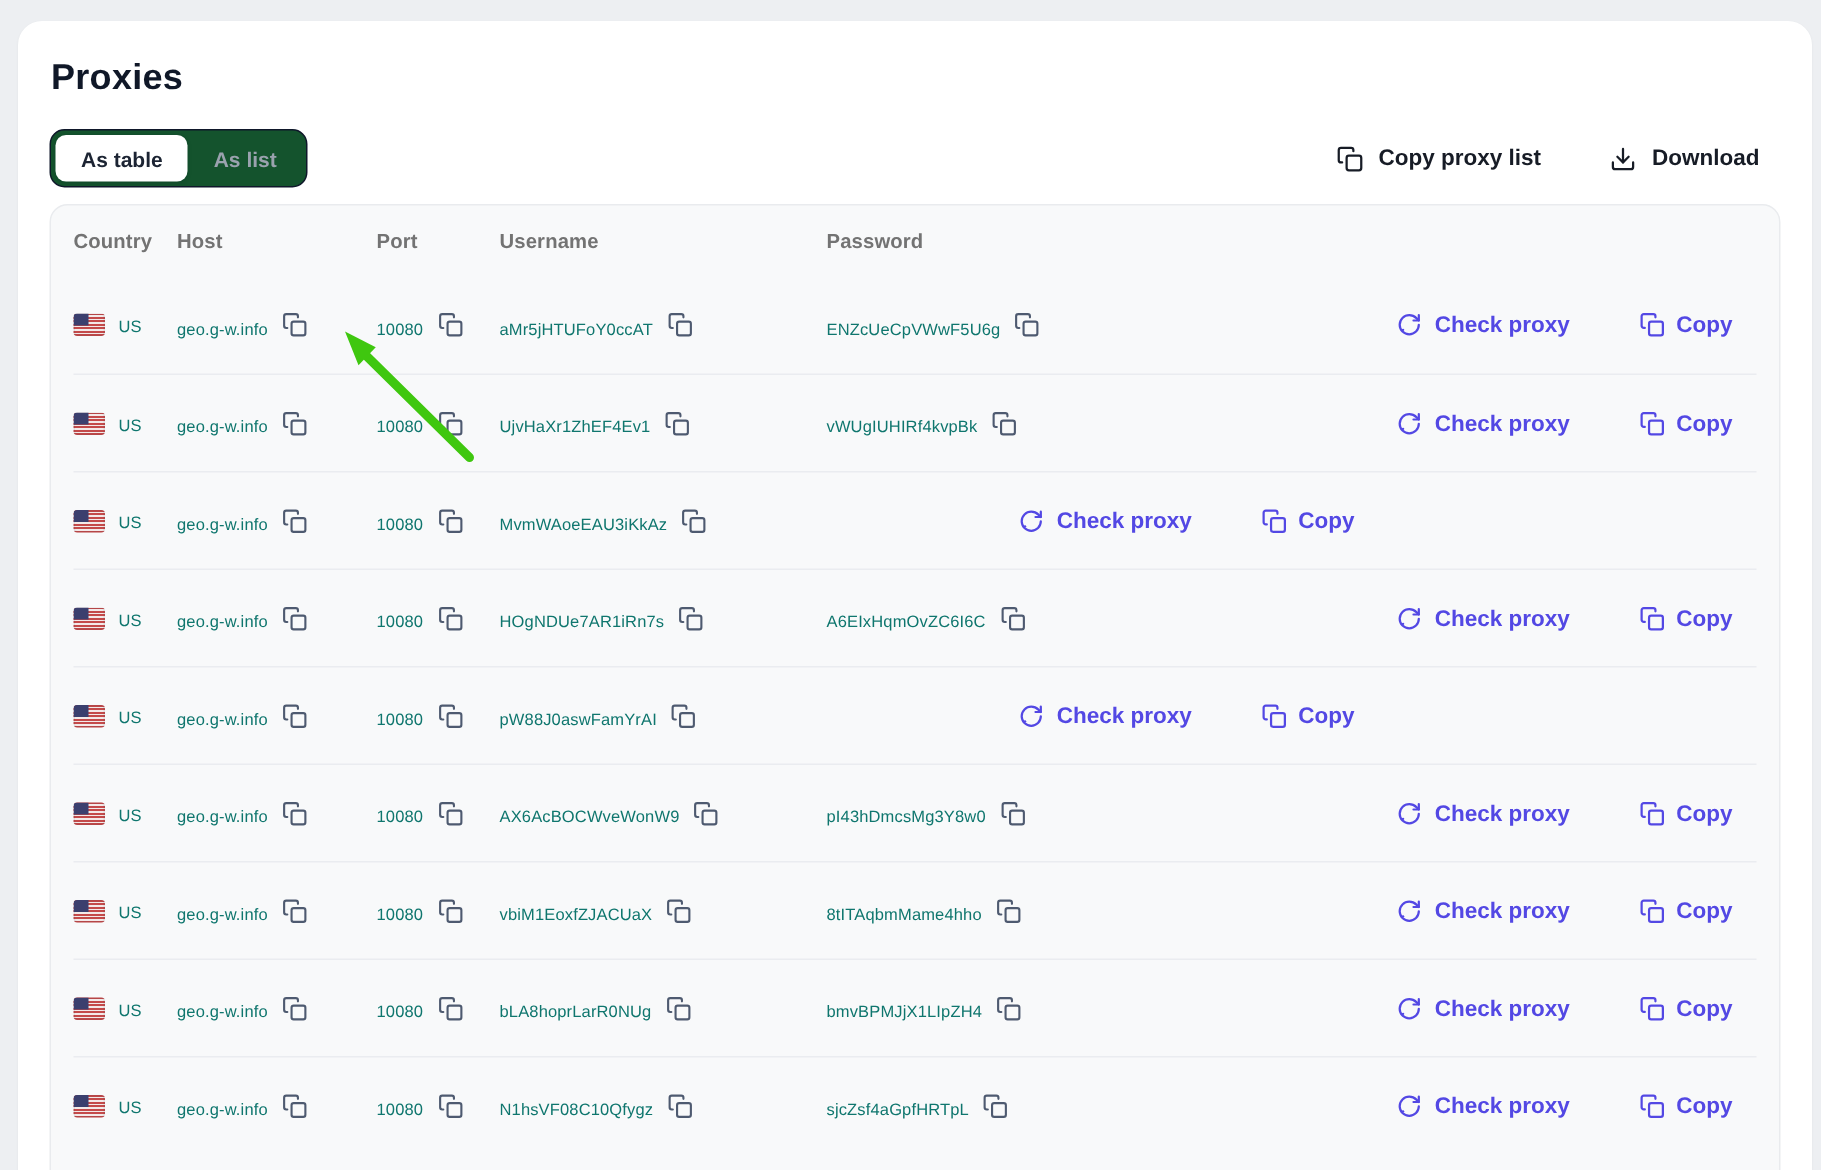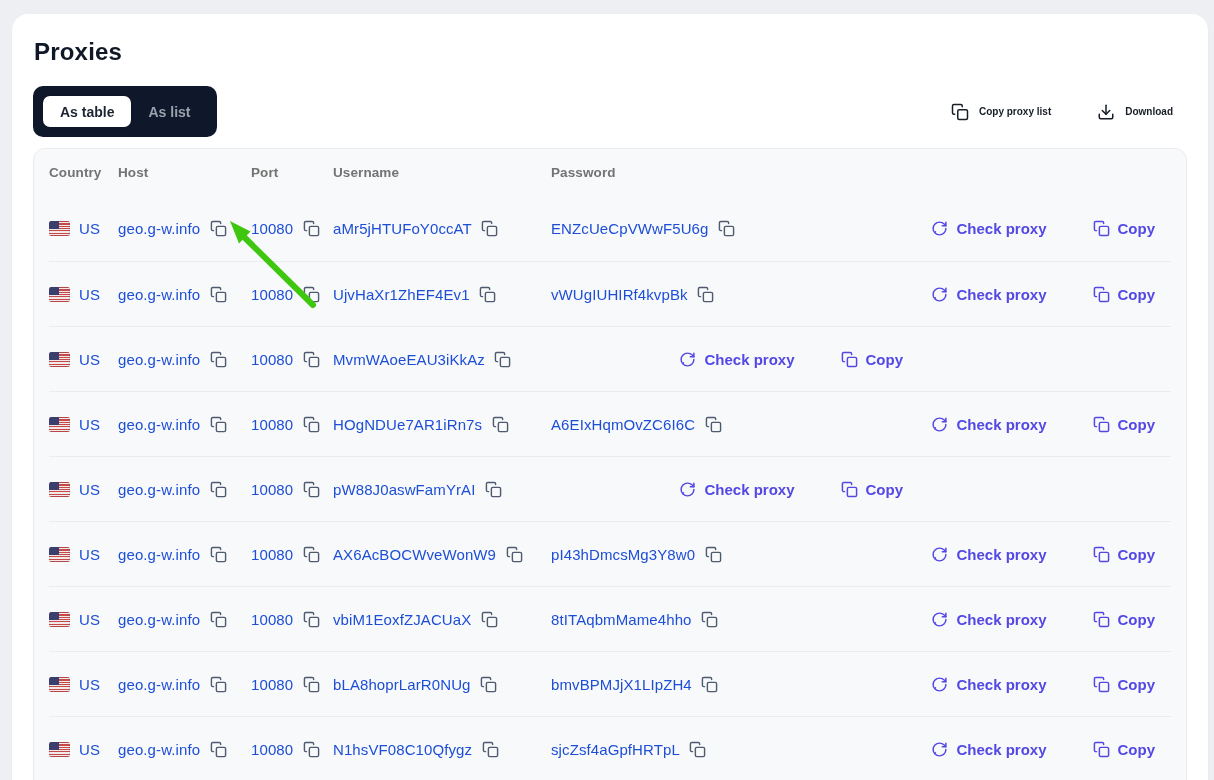--- a/index.html
+++ b/index.html
@@ -27,22 +27,22 @@
     margin: 2px 0 0 1px;
   }
   .controls-row {
     margin-top: 20px;
     display: flex;
     justify-content: space-between;
     align-items: center;
   }
   .tabs {
     display: inline-flex;
-    background: #0f172a;
-    border: 7px solid #0f172a;
+    background: #14532d;
+    border: 1px solid #0f172a;
     border-radius: 10px;
     padding: 3px;
   }
   .tab {
     height: 31px;
     padding: 0 17px;
     display: flex;
     align-items: center;
     font-size: 14px;
     font-weight: 600;
@@ -61,21 +61,21 @@
   .top-actions {
     display: flex;
     align-items: center;
     gap: 46px;
     padding-right: 14px;
   }
   .top-btn {
     display: flex;
     align-items: center;
     gap: 10px;
-    font-size: 10px;
+    font-size: 15px;
     font-weight: 600;
     color: #171c26;
     cursor: pointer;
     background: none;
     border: none;
     font-family: inherit;
   }
   .top-btn svg { display: block; }
   .table-card {
     margin-top: 11px;
@@ -94,24 +94,24 @@
   .th {
     font-size: 13.5px;
     font-weight: 700;
     color: #737373;
     letter-spacing: .1px;
   }
   .trow { height: 65px; border-top: 1px solid #eaecf0; }
   .trow:first-of-type { border-top: none; }
   .cell {
     display: flex;
-    align-items: center;
+    align-items: flex-end;
     gap: 9px;
-    font-size: 15px;
-    color: #1d4ed8;
+    font-size: 11px;
+    color: #0f766e;
     letter-spacing: .1px;
   }
   .flag {
     width: 21px; height: 15px;
     border-radius: 2.5px;
     position: relative;
     overflow: hidden;
     flex: 0 0 auto;
     background: repeating-linear-gradient(to bottom, #c44a4a 0 1.2px, #f3e9e9 1.2px 2.31px);
     box-shadow: 0 0 0 1px rgba(16,24,40,.08) inset;

